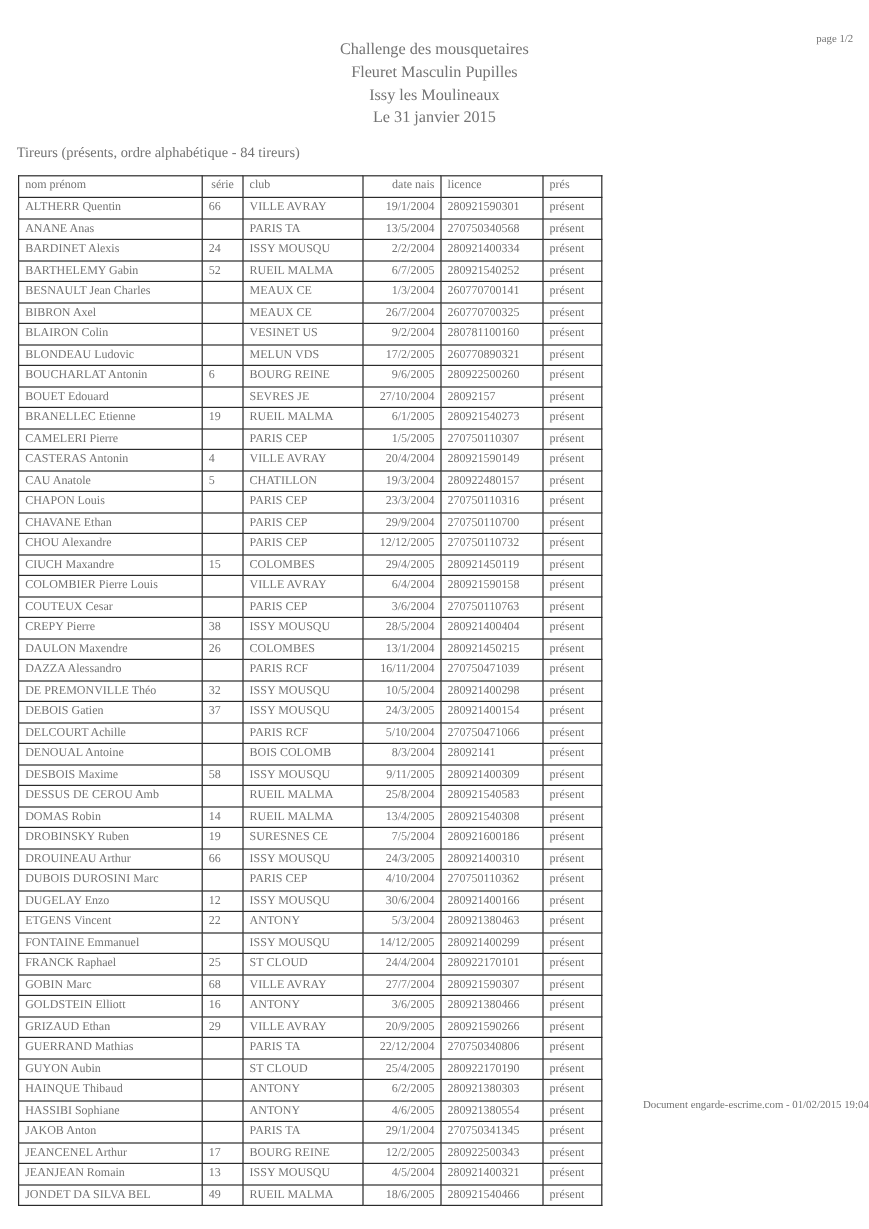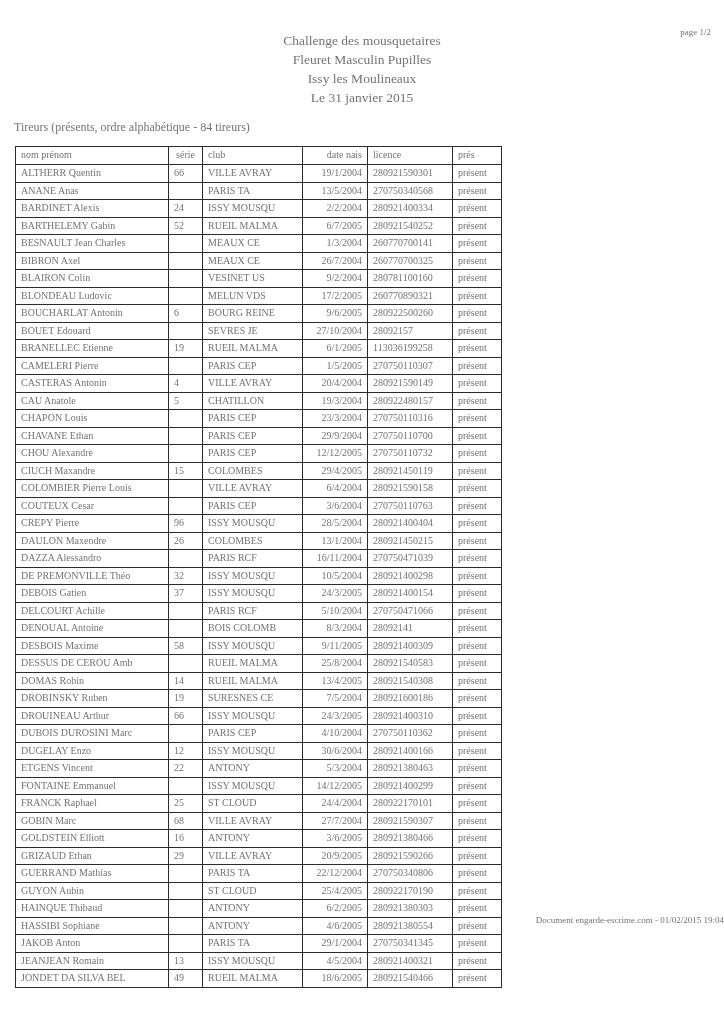--- a/index.html
+++ b/index.html
@@ -178,21 +178,21 @@
           <td class="col-club">SEVRES JE</td>
           <td class="col-date">27/10/2004</td>
           <td class="col-licence">28092157</td>
           <td class="col-pres">présent</td>
         </tr>
         <tr>
           <td class="col-name">BRANELLEC Etienne</td>
           <td class="col-serie">19</td>
           <td class="col-club">RUEIL MALMA</td>
           <td class="col-date">6/1/2005</td>
-          <td class="col-licence">113036199258</td>
+          <td class="col-licence">280921540273</td>
           <td class="col-pres">présent</td>
         </tr>
         <tr>
           <td class="col-name">CAMELERI Pierre</td>
           <td class="col-serie"></td>
           <td class="col-club">PARIS CEP</td>
           <td class="col-date">1/5/2005</td>
           <td class="col-licence">270750110307</td>
           <td class="col-pres">présent</td>
         </tr>
@@ -255,21 +255,21 @@
         <tr>
           <td class="col-name">COUTEUX Cesar</td>
           <td class="col-serie"></td>
           <td class="col-club">PARIS CEP</td>
           <td class="col-date">3/6/2004</td>
           <td class="col-licence">270750110763</td>
           <td class="col-pres">présent</td>
         </tr>
         <tr>
           <td class="col-name">CREPY Pierre</td>
-          <td class="col-serie">96</td>
+          <td class="col-serie">38</td>
           <td class="col-club">ISSY MOUSQU</td>
           <td class="col-date">28/5/2004</td>
           <td class="col-licence">280921400404</td>
           <td class="col-pres">présent</td>
         </tr>
         <tr>
           <td class="col-name">DAULON Maxendre</td>
           <td class="col-serie">26</td>
           <td class="col-club">COLOMBES</td>
           <td class="col-date">13/1/2004</td>
@@ -454,20 +454,28 @@
         </tr>
         <tr>
           <td class="col-name">JAKOB Anton</td>
           <td class="col-serie"></td>
           <td class="col-club">PARIS TA</td>
           <td class="col-date">29/1/2004</td>
           <td class="col-licence">270750341345</td>
           <td class="col-pres">présent</td>
         </tr>
         <tr>
+          <td class="col-name">JEANCENEL Arthur</td>
+          <td class="col-serie">17</td>
+          <td class="col-club">BOURG REINE</td>
+          <td class="col-date">12/2/2005</td>
+          <td class="col-licence">280922500343</td>
+          <td class="col-pres">présent</td>
+        </tr>
+        <tr>
           <td class="col-name">JEANJEAN Romain</td>
           <td class="col-serie">13</td>
           <td class="col-club">ISSY MOUSQU</td>
           <td class="col-date">4/5/2004</td>
           <td class="col-licence">280921400321</td>
           <td class="col-pres">présent</td>
         </tr>
         <tr>
           <td class="col-name">JONDET DA SILVA BEL</td>
           <td class="col-serie">49</td>

